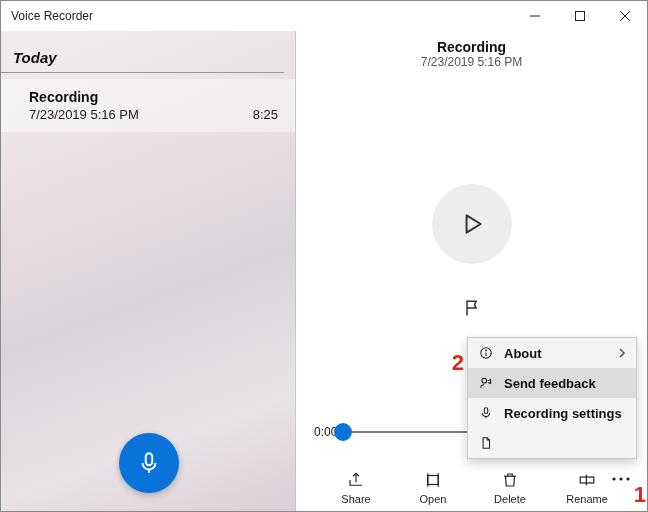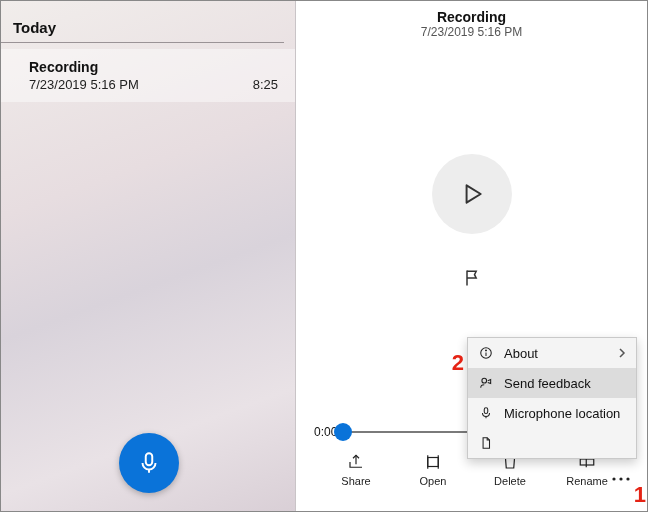--- a/index.html
+++ b/index.html
@@ -4,52 +4,72 @@
 <style>
   * { box-sizing: border-box; margin: 0; padding: 0; font-family: "Segoe UI", Arial, sans-serif; }
   body { width: 648px; height: 512px; overflow: hidden; background: #fff; position: relative; }
   .window { width: 648px; height: 512px; display: flex; flex-direction: column; border: 1px solid #888; }
   .titlebar { height: 30px; display: flex; align-items: center; padding-left: 10px; font-size: 12px; color: #222; }
   .titlebar .spacer { flex: 1; }
   .titlebar .ctrl { width: 45px; height: 30px; display: flex; align-items: center; justify-content: center; color: #222; }
   .content { flex: 1; display: flex; overflow: hidden; }
   .sidebar { width: 295px; display: flex; flex-direction: column; position: relative; background: linear-gradient(160deg,#f1edeb 0%,#e7dde0 35%,#d9d3db 55%,#e9e2e6 80%,#d9cfd6 100%); }
   .sidebar::after { content:""; position:absolute; right:0; top:0; bottom:0; width:1px; background:#c9c4c7; }
-  .section-header { padding: 18px 12px 6px 12px; font-size: 15px; font-weight: 600; color: #111; border-bottom: 1px solid #9a9396; margin: 0 12px 6px 0; }
+  .section-header { padding: 18px 12px 6px 12px; font-size: 15px; font-weight: 600; color: #111; border-bottom: 1px solid #9a9396; margin: 0 12px 6px 0; font-style: italic; }
   .rec-item { padding: 10px 18px 10px 28px; display: flex; flex-direction: column; background: rgba(255,255,255,0.45); }
   .rec-item .row1 { font-size: 14px; font-weight: 600; color: #111; }
   .rec-item .row2 { display: flex; justify-content: space-between; font-size: 13px; color: #222; margin-top: 2px; }
   .rec-button { position: absolute; bottom: 18px; left: 50%; transform: translateX(-50%); width: 60px; height: 60px; border-radius: 50%; background: #0a73d9; display: flex; align-items: center; justify-content: center; box-shadow: 0 2px 6px rgba(0,0,0,0.25); }
   .main { flex: 1; display: flex; flex-direction: column; align-items: center; position: relative; background: #fff; }
   .track-title { margin-top: 8px; font-size: 14px; font-weight: 600; color: #111; text-align: center; }
   .track-sub { font-size: 12px; color: #555; text-align: center; }
   .play-btn { margin-top: 115px; width: 80px; height: 80px; border-radius: 50%; background: #ededed; display: flex; align-items: center; justify-content: center; }
   .flag { margin-top: 30px; margin-left: 0px; align-self: center; width: 28px; height: 28px; display: flex; align-items: center; justify-content: center; }
   .timeline-wrap { position: absolute; left: 18px; right: 18px; bottom: 72px; display: flex; align-items: center; }
   .time-label { font-size: 12px; color: #111; margin-right: 6px; }
   .track { flex: 1; height: 2px; background: #7a7a7a; position: relative; }
   .thumb { position: absolute; left: 0; top: 50%; transform: translate(-50%,-50%); width: 18px; height: 18px; border-radius: 50%; background: #0a73d9; }
-  .bottombar { position: absolute; bottom: 24px; left: 0; right: 0; display: flex; justify-content: center; gap: 27px; }
+  .bottombar { position: absolute; bottom: 6px; left: 0; right: 0; display: flex; justify-content: center; gap: 27px; }
   .bb-item { display: flex; flex-direction: column; align-items: center; font-size: 11px; color: #222; width: 50px; }
   .bb-item .ic { width: 22px; height: 22px; display: flex; align-items: center; justify-content: center; margin-bottom: 2px; }
   .more { position: absolute; right: 10px; bottom: 16px; width: 32px; height: 32px; display: flex; align-items: center; justify-content: center; }
   .menu { position: absolute; right: 10px; bottom: 52px; width: 170px; background: #f4f4f4; border: 1px solid #c9c9c9; box-shadow: 0 4px 10px rgba(0,0,0,0.2); font-size: 13px; }
-  .menu-item { display: flex; align-items: center; gap: 10px; padding: 7px 10px; color: #111; }
+  .menu-item { display: flex; align-items: center; gap: 10px; padding: 7px 10px; color: #111; font-weight: bold; }
   .menu-item.hl { background: #dcdcdc; text-align: center; }
   .menu-item .mi { width: 16px; height: 16px; display: flex; align-items: center; justify-content: center; }
   .menu-item .chev { margin-left: auto; color: #555; }
   .ann { position: absolute; font-size: 22px; font-weight: 700; color: #e52314; pointer-events: none; }
   .ann1 { right: 2px; bottom: 4px; }
   .ann2 { right: 184px; bottom: 136px; }
   svg { display: block; }
 </style>
 </head>
 <body>
 
 <div class="window">
+  <div class="titlebar">
+    <span>Voice Recorder</span>
+    <span class="spacer"></span>
+    <div class="ctrl">
+      <svg width="10" height="10">
+          <line x1="0" y1="5" x2="10" y2="5" stroke="#222" stroke-width="1"></line>
+        </svg>
+    </div>
+    <div class="ctrl">
+      <svg width="10" height="10">
+          <rect x="0.5" y="0.5" width="9" height="9" fill="none" stroke="#222" stroke-width="1"></rect>
+        </svg>
+    </div>
+    <div class="ctrl">
+      <svg width="10" height="10">
+          <line x1="0" y1="0" x2="10" y2="10" stroke="#222"></line>
+          <line x1="10" y1="0" x2="0" y2="10" stroke="#222"></line>
+        </svg>
+    </div>
+  </div>
 
   <div class="content">
     <div class="sidebar">
       <div class="section-header">Today</div>
       <div class="rec-item">
         <div class="row1">Recording</div>
         <div class="row2">
           <span>7/23/2019 5:16 PM</span>
           <span>8:25</span>
         </div>
@@ -172,21 +192,21 @@
           <span>Send feedback</span>
         </div>
         <div class="menu-item">
           <span class="mi">
             <svg width="14" height="14" viewBox="0 0 24 24" fill="none" stroke="#222" stroke-width="1.8">
                 <rect x="9" y="3" width="6" height="10" rx="3"></rect>
                 <path d="M6 12a6 6 0 0 0 12 0"></path>
                 <line x1="12" y1="18" x2="12" y2="21"></line>
               </svg>
           </span>
-          <span>Microphone location</span>
+          <span>Recording settings</span>
         </div>
         <div class="menu-item">
           <span class="mi">
             <svg width="14" height="14" viewBox="0 0 24 24" fill="none" stroke="#222" stroke-width="1.8">
                 <path d="M7 3h7l4 4v14H7z"></path>
                 <path d="M14 3v4h4"></path>
               </svg>
           </span>
         </div>
       </div>

